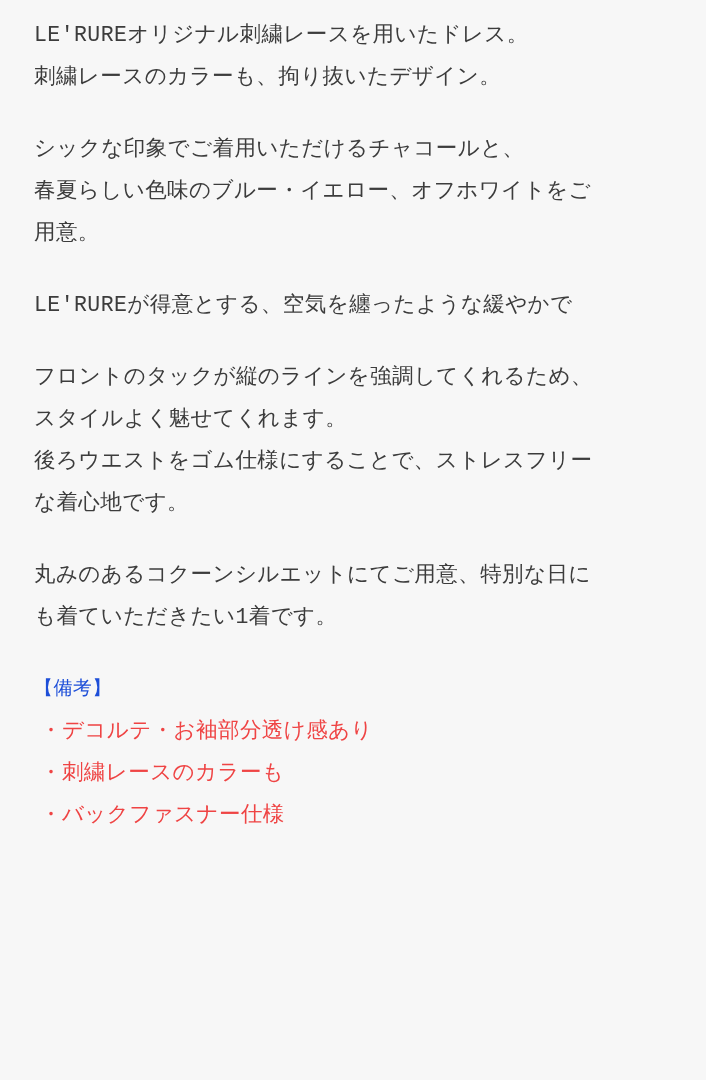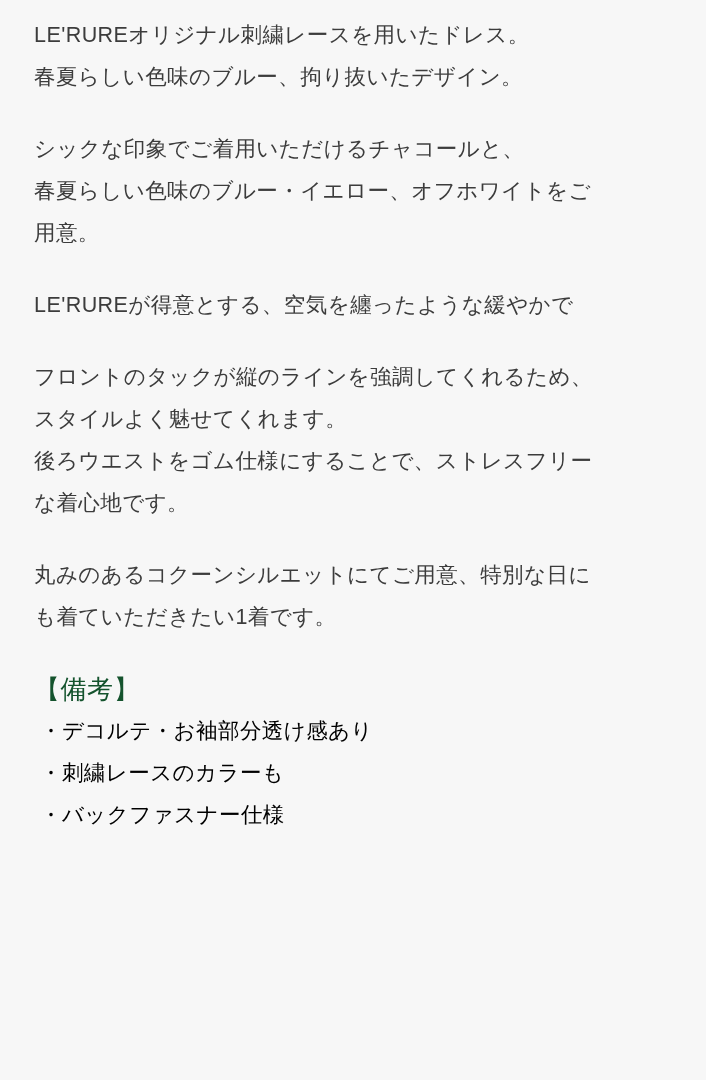--- a/index.html
+++ b/index.html
@@ -13,57 +13,58 @@
     font-family: "Liberation Sans", "DejaVu Sans", sans-serif;
     color: #3a3a3a;
     -webkit-font-smoothing: antialiased;
   }
   .page {
     width: 634px;
     min-height: 1080px;
     box-sizing: border-box;
     padding: 14px 34px 4px 34px;
     background: #f7f7f7;
+    font-family: Liberation Mono, monospace;
   }
   .block {
     margin: 0 0 30px 0;
   }
   .block:last-child {
     margin-bottom: 0;
   }
   .line {
     font-size: 21.5px;
     line-height: 42px;
     letter-spacing: 0.02em;
     color: #3c3c3c;
     white-space: pre-wrap;
     word-break: break-all;
   }
   .notes-heading {
-    font-size: 26px;
+    font-size: 19px;
     line-height: 42px;
     letter-spacing: 0.02em;
-    color: #14532d;
+    color: #1d4ed8;
   }
   .notes-item {
     font-size: 21.5px;
     line-height: 42px;
     letter-spacing: 0.02em;
-    color: #000000;
+    color: #ef4444;
     padding-left: 6px;
   }
 </style>
 </head>
 <body>
 
 <div class="page">
 
   <div class="block">
     <div class="line">LE'RUREオリジナル刺繍レースを用いたドレス。</div>
-    <div class="line">春夏らしい色味のブルー、拘り抜いたデザイン。</div>
+    <div class="line">刺繍レースのカラーも、拘り抜いたデザイン。</div>
   </div>
 
   <div class="block">
     <div class="line">シックな印象でご着用いただけるチャコールと、</div>
     <div class="line">春夏らしい色味のブルー・イエロー、オフホワイトをご用意。</div>
   </div>
 
   <div class="block">
     <div class="line">LE'RUREが得意とする、空気を纏ったような緩やかで</div>
   </div>

